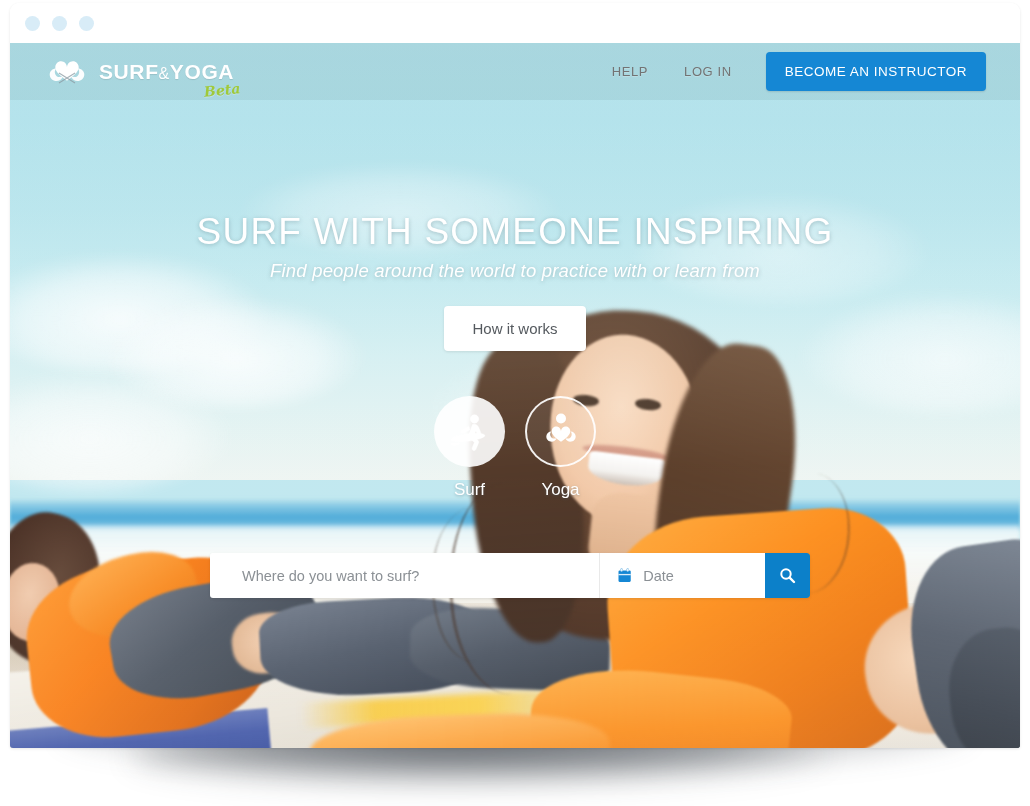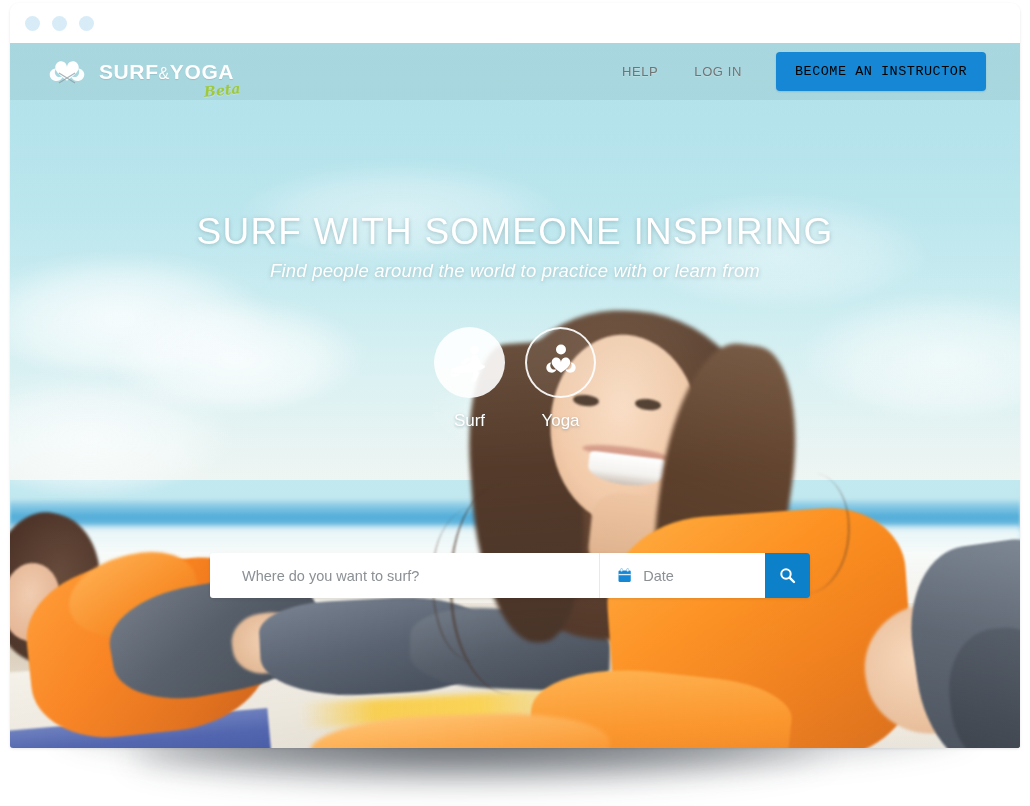--- a/index.html
+++ b/index.html
@@ -399,28 +399,28 @@
     font-size: 13px;
     letter-spacing: 0.6px;
     text-decoration: none;
     padding: 8px 18px;
     cursor: pointer;
     text-shadow: 0 1px 1px rgba(255,255,255,0.25);
   }
   .cta-btn {
     margin-left: 16px;
     background: #1587d4;
-    color: #000000;
+    color: #ffffff;
     font-size: 13.5px;
     letter-spacing: 0.5px;
     border: none;
     border-radius: 4px;
     padding: 12px 19px;
     cursor: pointer;
-    font-family: Liberation Mono, monospace;
+    font-family: Liberation Sans, sans-serif;
     box-shadow: 0 1px 2px rgba(0,0,0,0.12);
   }
 
   
   .hero {
     position: absolute; left: 0; top: 0; width: 100%; height: 100%;
     z-index: 5;
     display: flex; flex-direction: column; align-items: center;
   }
   .hero-title {
@@ -617,20 +617,21 @@
         <div class="nav">
           <a class="nav-link" href="#">HELP</a>
           <a class="nav-link" href="#">LOG IN</a>
           <button class="cta-btn">BECOME AN INSTRUCTOR</button>
         </div>
       </div>
 
       <div class="hero">
         <h1 class="hero-title">SURF WITH SOMEONE INSPIRING</h1>
         <p class="hero-sub">Find people around the world to practice with or learn from</p>
+        <button class="how-btn">How it works</button>
 
         <div class="modes">
 
           <div class="mode">
             <div class="mode-circle filled">
               <svg width="44" height="40" viewBox="0 0 44 40">
                 <g fill="#ffffff" stroke="#ffffff" stroke-width="0.5">
                   <circle cx="26.5" cy="7" r="4.2"></circle>
                   <path d="M24.5 12.5c2.8-.8 5.3.6 6.2 3l2.1 5.2c.4 1-.1 2.1-1.1 2.5-1 .4-2.1-.1-2.5-1.1l-1.3-3.2-2.4 5.1 4.5 4.6c.6.6.8 1.5.5 2.3l-2.6 6.4c-.4 1-1.6 1.5-2.6 1.1-1-.4-1.5-1.6-1.1-2.6l2.1-5.2-5.3-5.4c-.7-.7-.9-1.8-.5-2.7l2.5-5.4c.3-2 1.4-3.9 1.5-4.6z"></path>
                   <path d="M22 17.8l-6.4 3.4c-.9.5-2 .1-2.5-.8-.5-.9-.1-2 .8-2.5l6.9-3.7 1.2 3.6z"></path>

